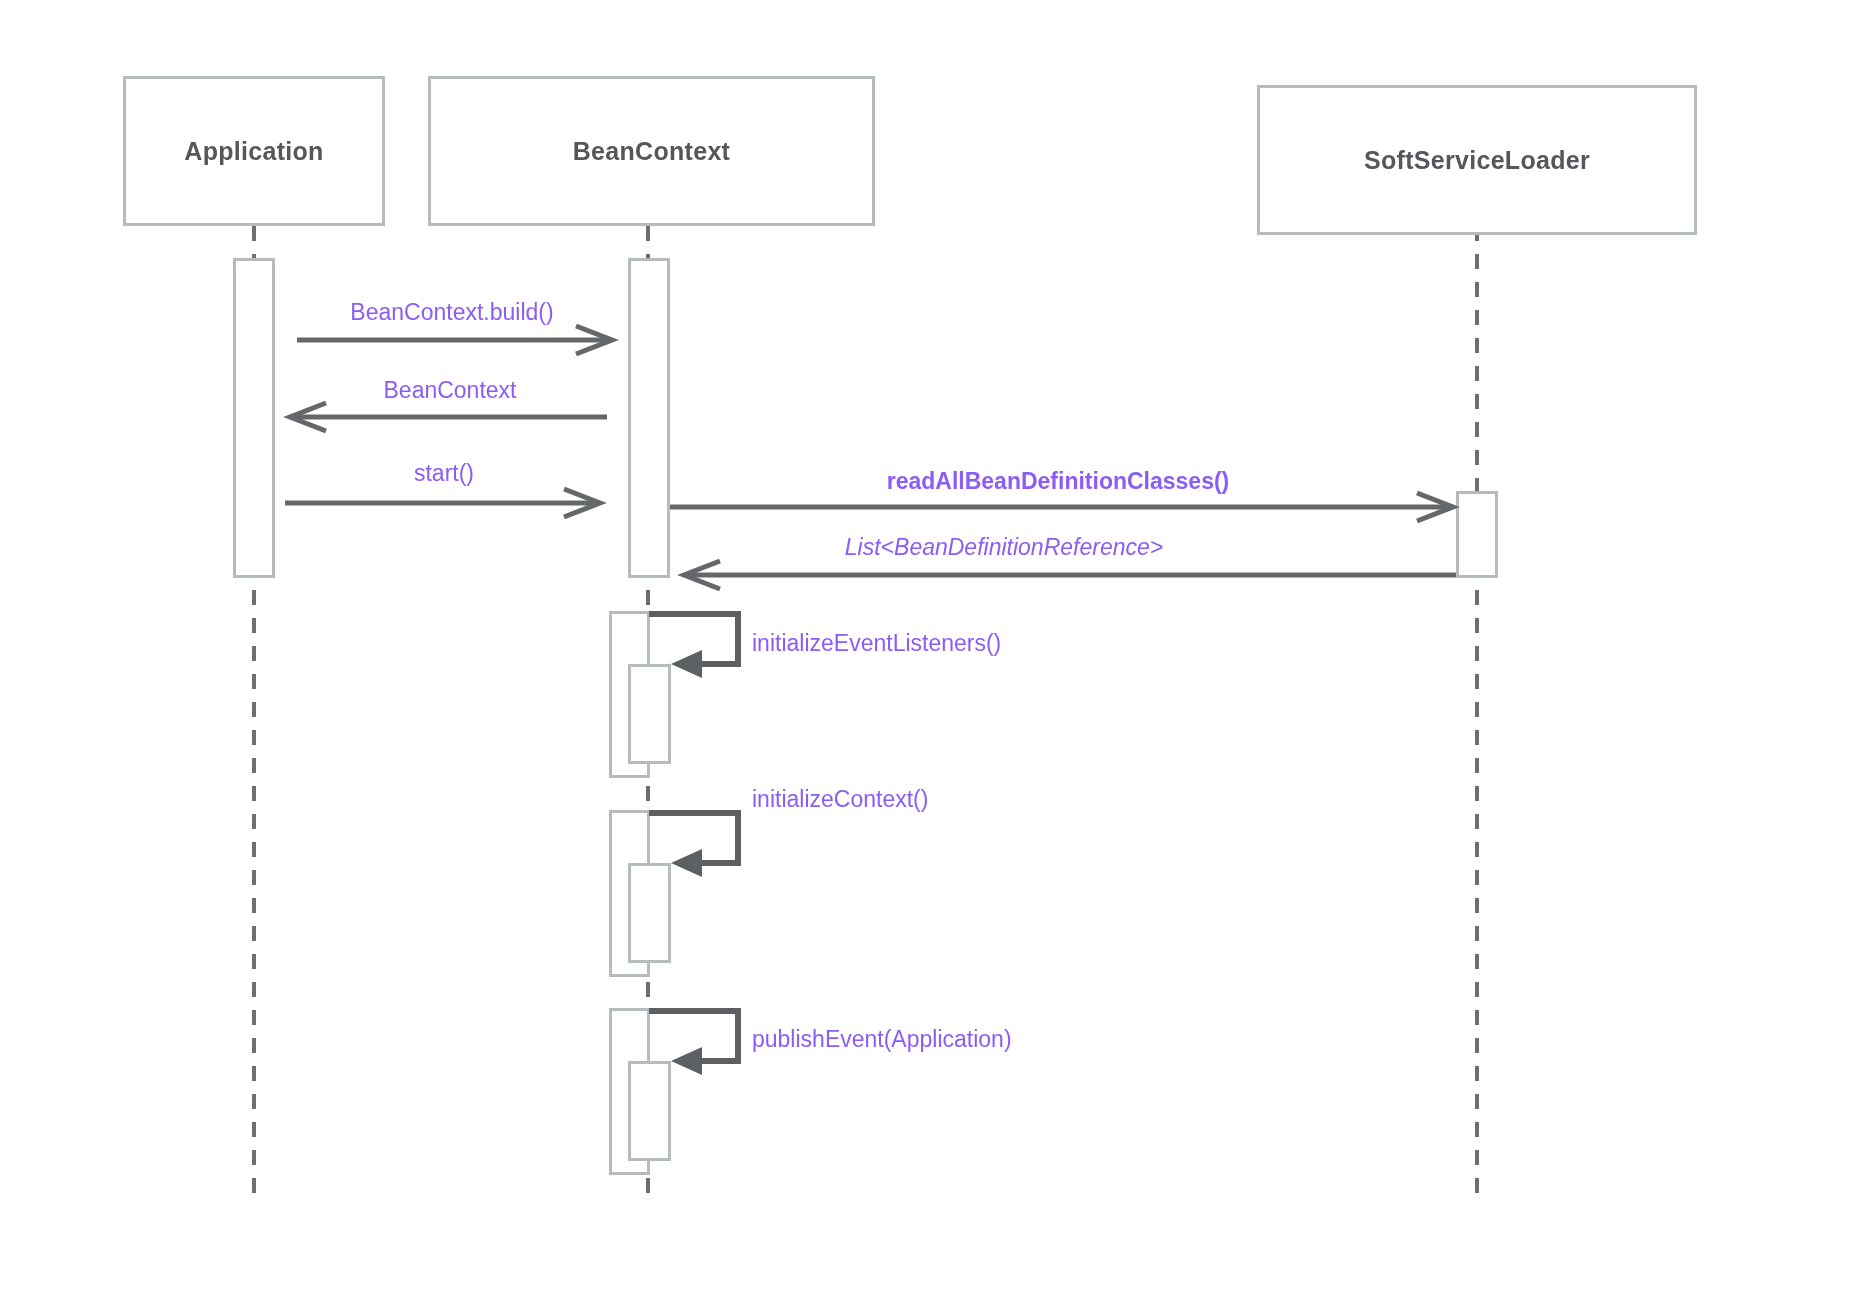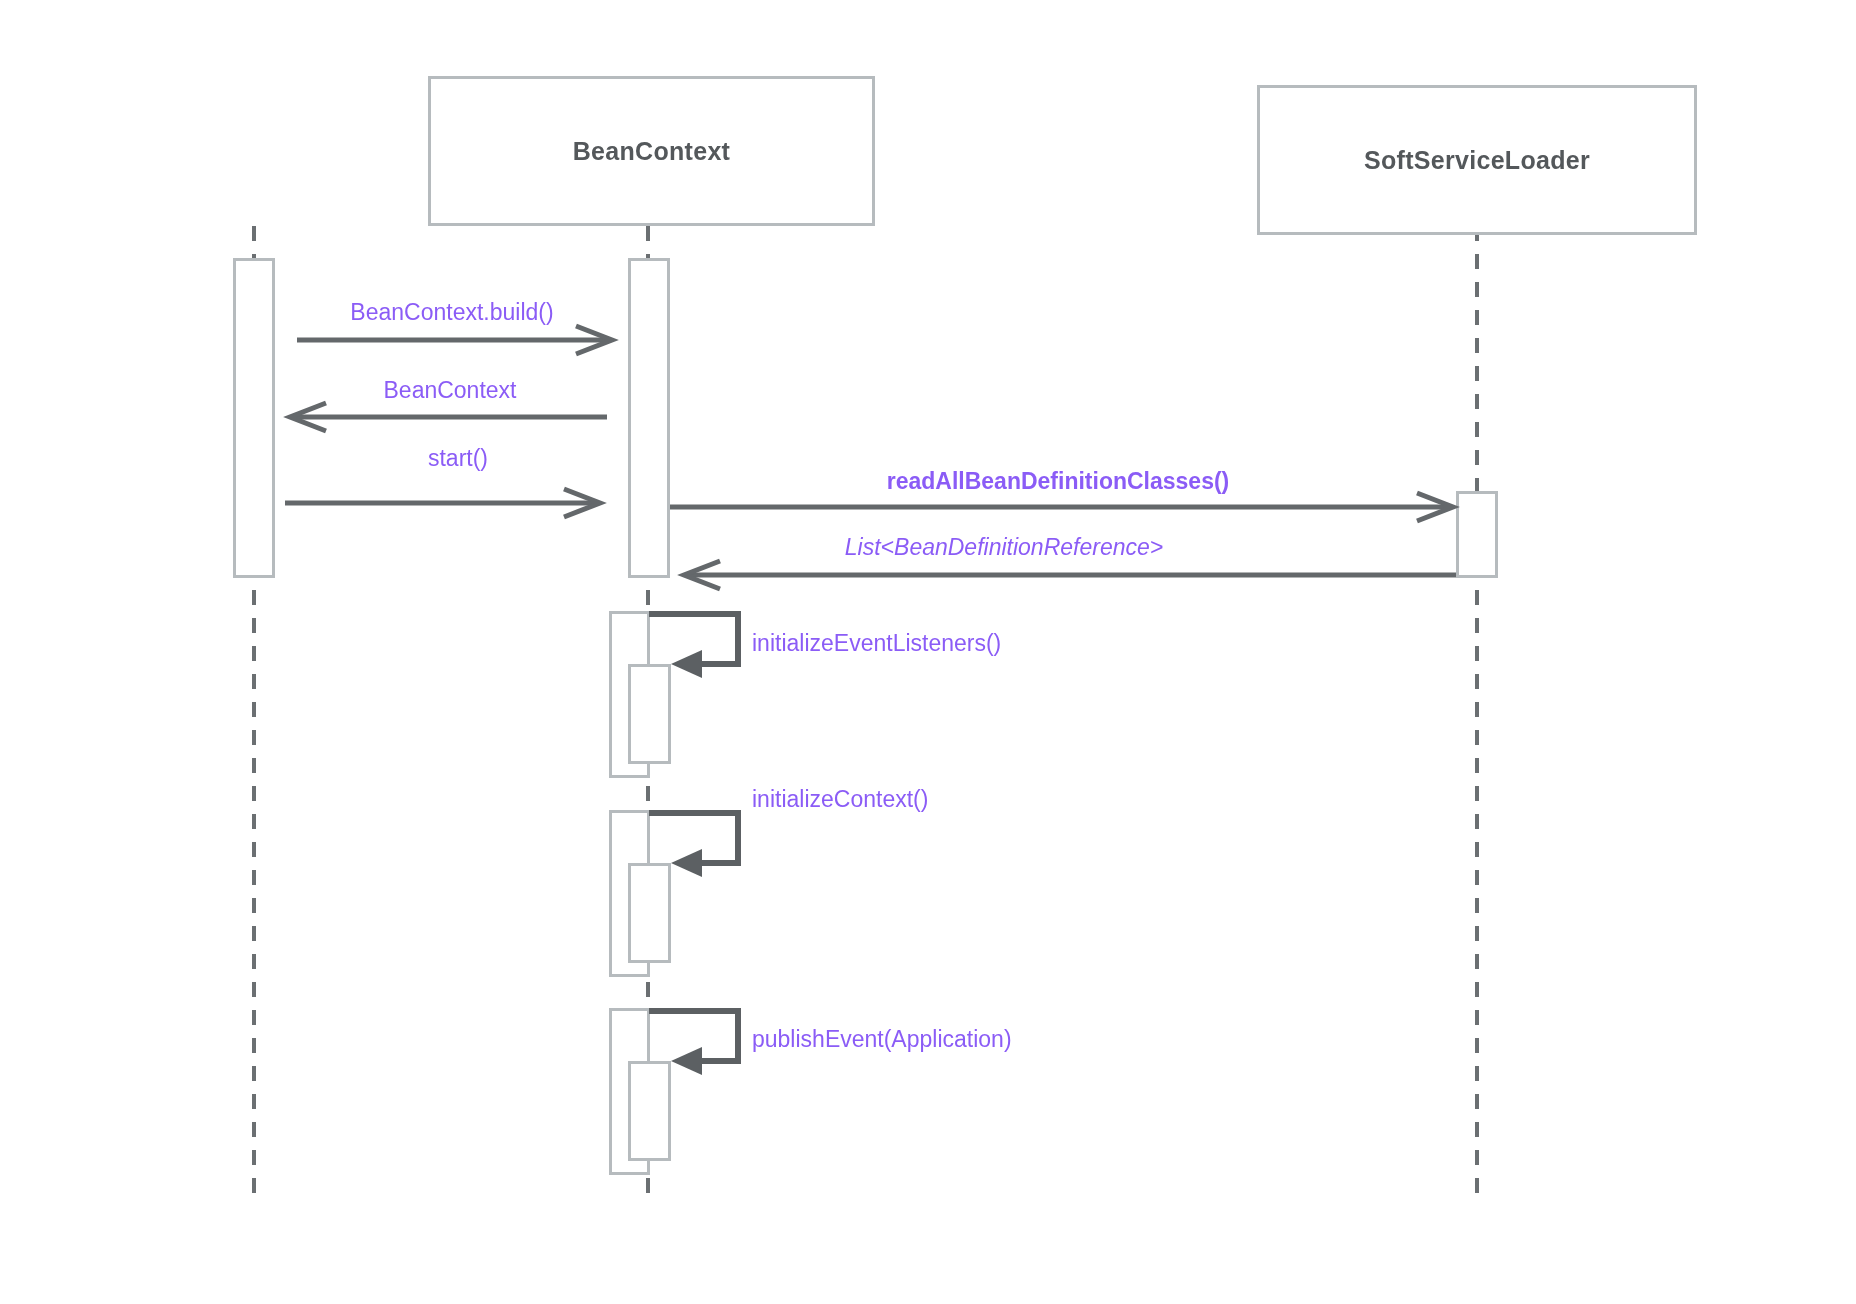--- a/index.html
+++ b/index.html
@@ -67,20 +67,23 @@
 <body>
 
 <div class="canvas">
 
   <svg class="layer" width="1856" height="1304" viewBox="0 0 1856 1304">
     <line x1="254" y1="226" x2="254" y2="1196" stroke="#6b6f72" stroke-width="4" stroke-dasharray="15 13"></line>
     <line x1="648" y1="226" x2="648" y2="1196" stroke="#6b6f72" stroke-width="4" stroke-dasharray="15 13"></line>
     <line x1="1477" y1="226" x2="1477" y2="1196" stroke="#6b6f72" stroke-width="4" stroke-dasharray="15 13"></line>
   </svg>
 
+  <div class="actor-box" style="left:123px; width:262px;">
+    <span class="actor-title">Application</span>
+  </div>
   <div class="actor-box" style="left:428px; width:447px;">
     <span class="actor-title">BeanContext</span>
   </div>
   <div class="actor-box" style="left:1257px; width:440px;margin-top:9px;">
     <span class="actor-title">SoftServiceLoader</span>
   </div>
 
   <div class="self-outer" style="left:609px; top:611px; width:41px; height:167px;"></div>
   <div class="self-outer" style="left:609px; top:810px; width:41px; height:167px;"></div>
   <div class="self-outer" style="left:609px; top:1008px; width:41px; height:167px;"></div>
@@ -131,20 +134,20 @@
     </g>
 
     <g>
       <path d="M 649 1011 H 738 V 1061 H 700" fill="none" stroke="#5c6063" stroke-width="6"></path>
       <polygon points="671,1061 702,1047 702,1075" fill="#5c6063"></polygon>
     </g>
   </svg>
 
   <div class="msg-label centered" style="left:452px; top:312px;">BeanContext.build()</div>
   <div class="msg-label centered" style="left:450px; top:390px;">BeanContext</div>
-  <div class="msg-label centered" style="left:444px; top:458px;margin-left:14px;">start()</div>
+  <div class="msg-label centered" style="left:444px; top:473px;">start()</div>
   <div class="msg-label centered" style="left:1058px; top:481px;font-weight:bold;">readAllBeanDefinitionClasses()</div>
   <div class="msg-label centered" style="left:1004px; top:547px;font-style:italic;">List&lt;BeanDefinitionReference&gt;</div>
   <div class="msg-label leftalign" style="left:752px; top:643px;">initializeEventListeners()</div>
   <div class="msg-label leftalign" style="left:752px; top:799px;">initializeContext()</div>
   <div class="msg-label leftalign" style="left:752px; top:1039px;">publishEvent(Application)</div>
 
 </div>
 
 </body></html>

